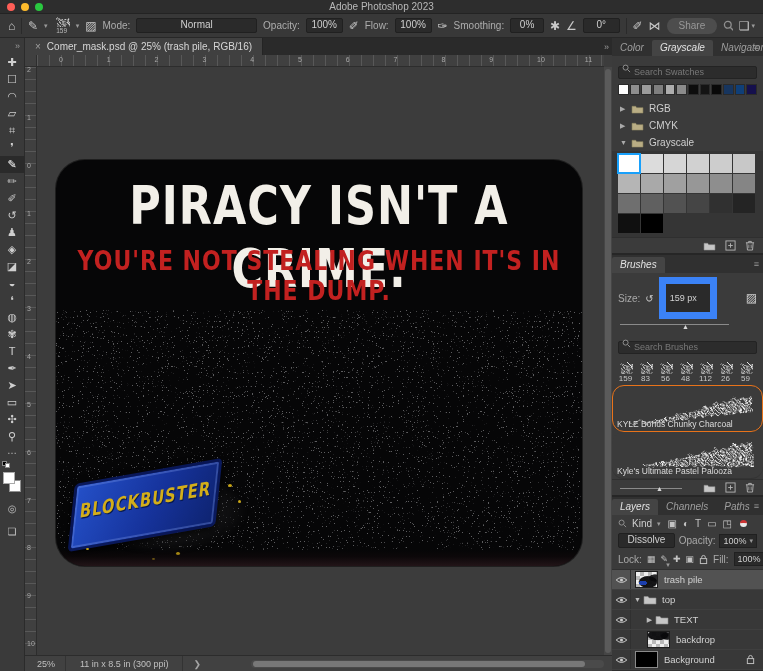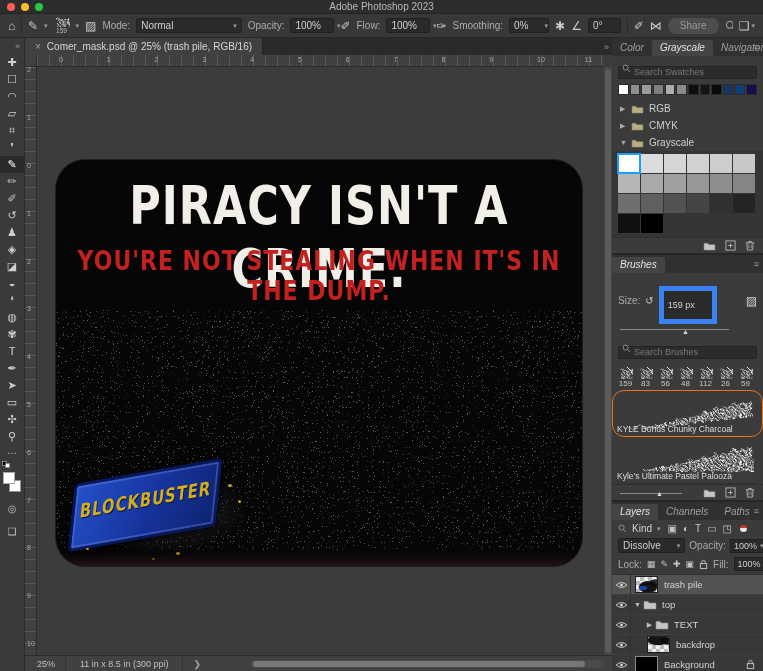--- a/index.html
+++ b/index.html
@@ -14,21 +14,21 @@
   .light { width:8px; height:8px; border-radius:50%; }
 
   
   .optionsbar { position:absolute; top:14px; left:0; right:0; height:24px; background:#383838;
     border-bottom:1px solid #272727; display:flex; align-items:center; gap:6px; padding:0 8px;
     font-size:10px; color:#adadad; white-space:nowrap; }
   .obicon { color:#c9c9c9; font-size:12px; line-height:12px; }
   .caret { font-size:7px; color:#9a9a9a; }
   .vdiv { width:1px; height:16px; background:#2a2a2a; }
   .ddl { background:#2a2a2a; border:1px solid #202020; height:15px; display:flex; align-items:center;
-    padding:0 4px; color:#cfcfcf; gap:16px; border-radius:2px; }
+    padding:0 4px; color:#cfcfcf; gap:16px; border-radius:2px;flex-direction:column; }
   .ddl .caret { margin-left:auto; }
   .brushprev { display:flex; flex-direction:column; align-items:center; line-height:1; }
   .brushprev .bpnum { font-size:6.5px; color:#bbb; margin-top:1px; }
   .share { margin-left:auto; background:#4d4d4d; color:#989898; border-radius:9px; height:16px;
     padding:0 12px; display:flex; align-items:center; font-size:10px; }
   .ws { display:flex; align-items:center; gap:2px; color:#c5c5c5; }
 
   
   .main { position:absolute; top:38px; left:0; right:0; bottom:0; display:flex; }
 
@@ -122,22 +122,22 @@
   .swgridwrap { background:#353535; padding:3px 6px 4px 6px; }
   .swgrid { display:flex; flex-wrap:wrap; gap:1px; width:139px; }
   .swgrid .sw { width:22px; height:19px; }
   .swgrid .sw.sel { outline:2px solid #18a0fb; outline-offset:-1px; }
   .pfooter { height:16px; display:flex; align-items:center; justify-content:flex-end; gap:9px; padding:0 8px;
     color:#b5b5b5; border-top:1px solid #2f2f2f; }
   .gap { height:2px; background:#262626; flex:none; }
 
   
   .sizerow { display:flex; align-items:center; gap:5px; padding:4px 6px 1px 6px; font-size:10px; color:#a9a9a9; }
-  .sizebox { background:#2a2a2a; border:5px solid #3b82f6; width:58px; height:14px; color:#d2d2d2;
-    font-size:9px; display:flex; align-items:center; padding:14px 4px;margin-top:9px; }
+  .sizebox { background:#2a2a2a; border:7px solid #3b82f6; width:58px; height:14px; color:#d2d2d2;
+    font-size:9px; display:flex; align-items:center; padding:14px 4px; }
   .bsetting { margin-left:auto; font-size:12px; color:#cfcfcf; }
   .sliderrow { position:relative; height:11px; margin:0 8px; }
   .sliderline { position:absolute; left:0; right:26px; top:4px; height:1px; background:#8a8a8a; }
   .sliderthumb { position:absolute; left:46%; top:3px; font-size:7px; color:#d8d8d8; }
   .tipsrow { display:flex; gap:1px; padding:3px 4px 2px 4px; }
   .tip { width:19px; display:flex; flex-direction:column; align-items:center; font-size:8px; color:#c8c8c8; }
   .preset { position:relative; height:47px; background:#3b3b3b; border-bottom:1px solid #333; overflow:hidden;border-radius:12px; }
   .preset.sel { outline:1px solid #e8731a; outline-offset:-1px; }
   .presetname { position:absolute; left:5px; bottom:2px; font-size:8.5px; color:#dddddd; }
   .minislider { position:relative; width:62px; height:8px; margin-right:auto; }

